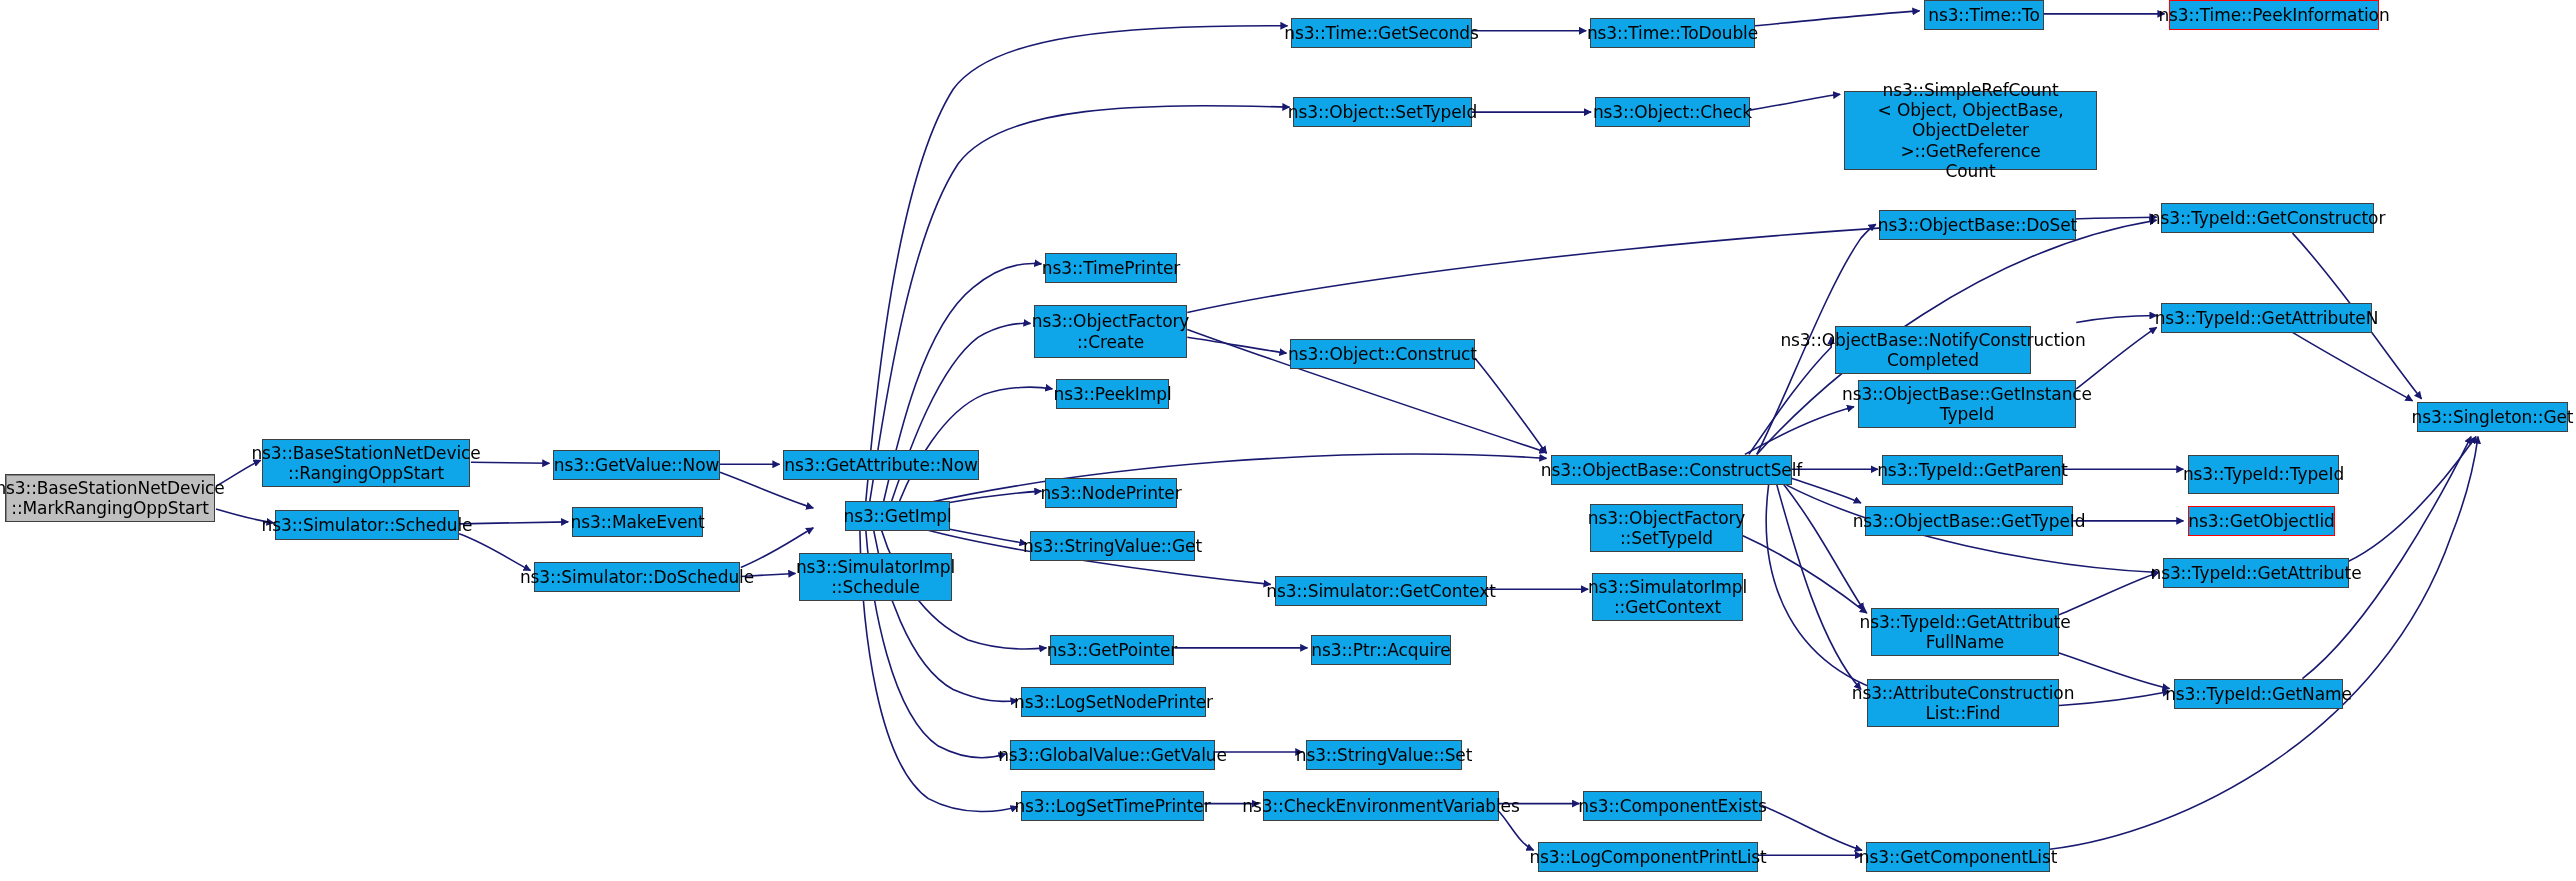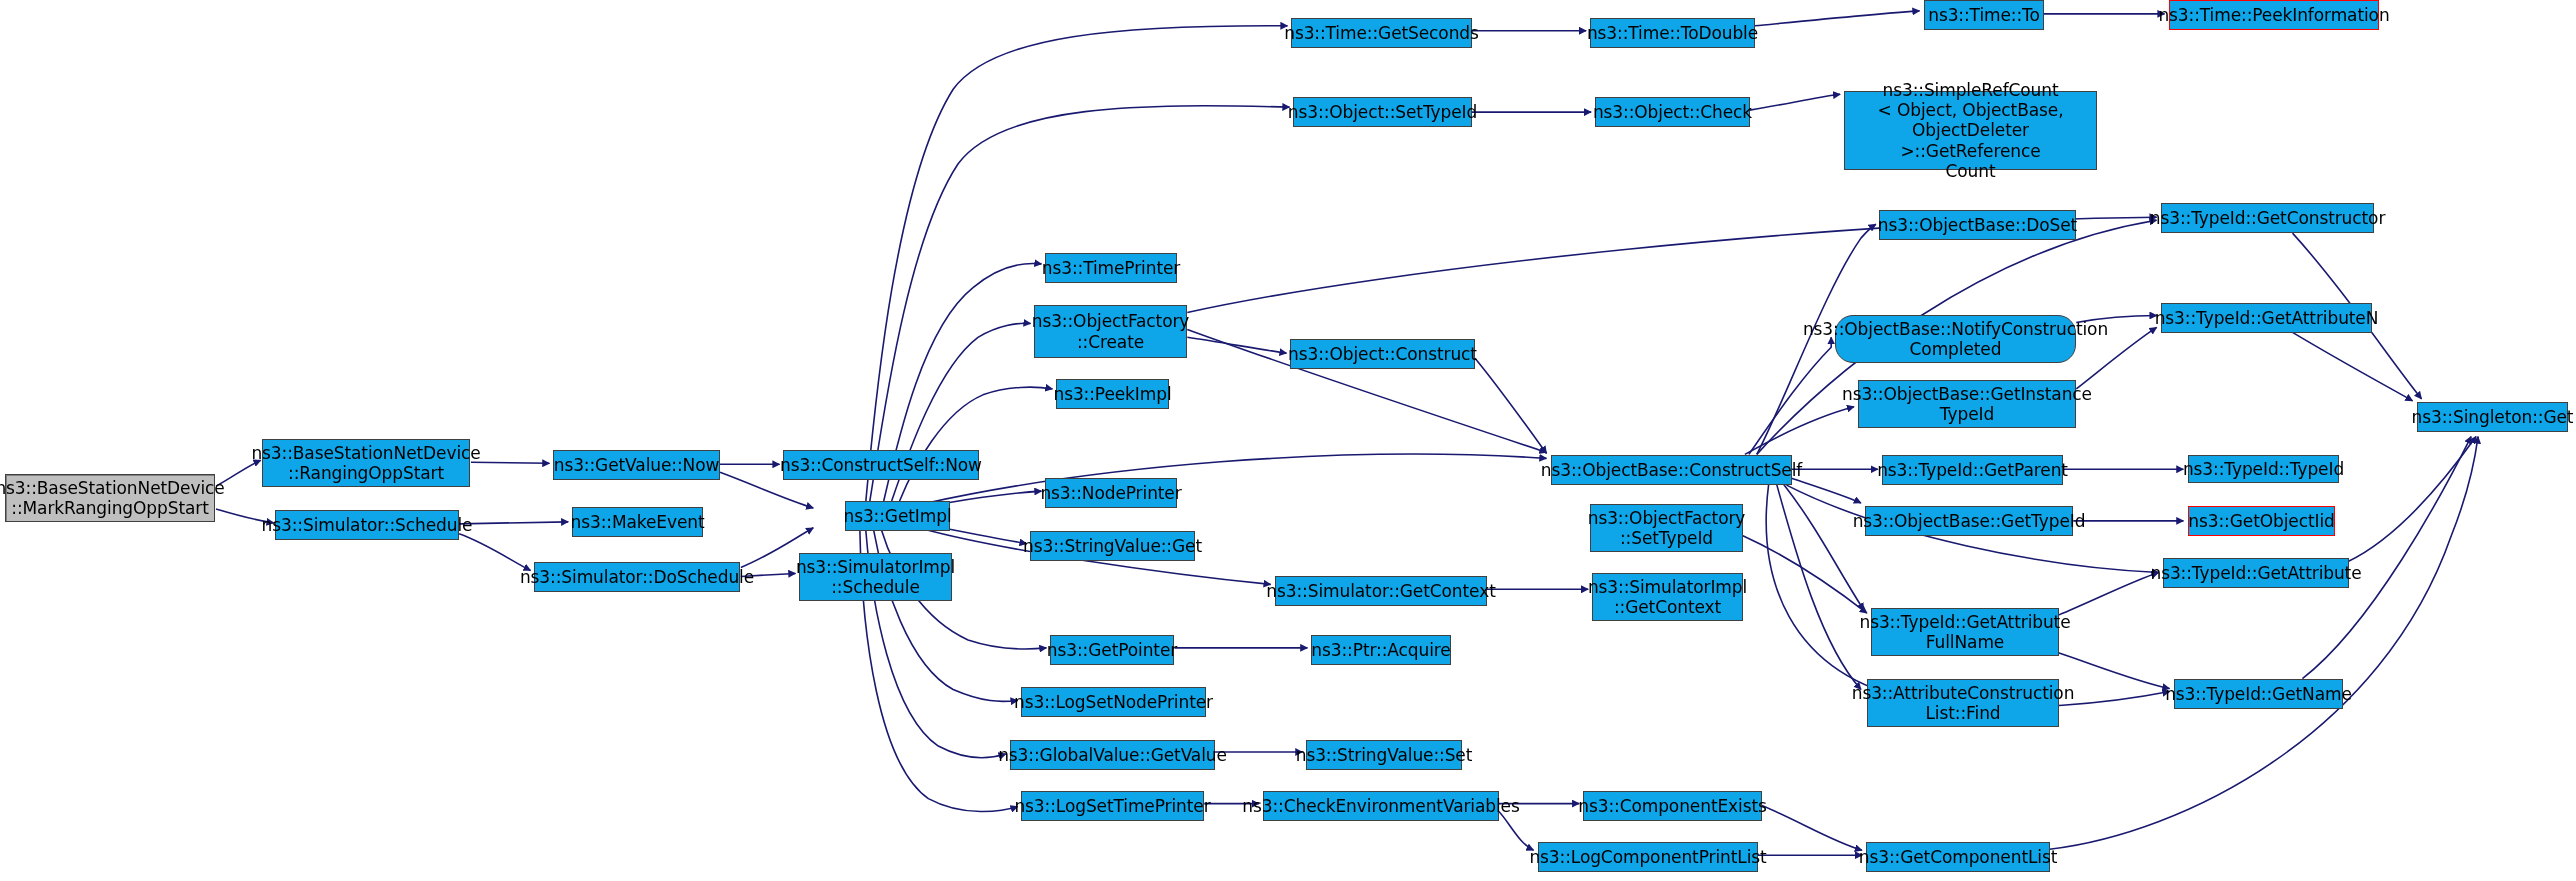--- a/index.html
+++ b/index.html
@@ -130,21 +130,21 @@
   </svg>
   <div id="node-layer">
       <div class="node root" style="left: 5px; top: 474px; width: 210px; height: 48px;">ns3::BaseStationNetDevice
 ::MarkRangingOppStart</div>
       <div class="node shadowed" style="left: 262px; top: 439px; width: 208px; height: 48px;">ns3::BaseStationNetDevice
 ::RangingOppStart</div>
       <div class="node shadowed" style="left: 275px; top: 510px; width: 184px; height: 30px;">ns3::Simulator::Schedule</div>
       <div class="node shadowed" style="left: 553px; top: 450px; width: 167px; height: 30px;">ns3::GetValue::Now</div>
       <div class="node shadowed" style="left: 572px; top: 507px; width: 131px; height: 30px;">ns3::MakeEvent</div>
       <div class="node shadowed" style="left: 534px; top: 562px; width: 206px; height: 30px;">ns3::Simulator::DoSchedule</div>
-      <div class="node shadowed" style="left: 783px; top: 450px; width: 196px; height: 30px;">ns3::ConstructSelf::Now</div>
+      <div class="node shadowed" style="left: 783px; top: 450px; width: 196px; height: 30px;">ns3::GetAttribute::Now</div>
       <div class="node shadowed" style="left: 799px; top: 553px; width: 153px; height: 48px;">ns3::SimulatorImpl
 ::Schedule</div>
       <div class="node shadowed" style="left: 817px; top: 501px; width: 105px; height: 30px; margin-left: 28px;">ns3::GetImpl</div>
       <div class="node shadowed" style="left: 1045px; top: 253px; width: 132px; height: 30px;">ns3::TimePrinter</div>
       <div class="node shadowed" style="left: 1034px; top: 305px; width: 153px; height: 53px;">ns3::ObjectFactory
 ::Create</div>
       <div class="node shadowed" style="left: 1056px; top: 379px; width: 113px; height: 30px;">ns3::PeekImpl</div>
       <div class="node shadowed" style="left: 1045px; top: 478px; width: 132px; height: 30px;">ns3::NodePrinter</div>
       <div class="node shadowed" style="left: 1030px; top: 531px; width: 165px; height: 30px;">ns3::StringValue::Get</div>
       <div class="node shadowed" style="left: 1050px; top: 635px; width: 124px; height: 30px;">ns3::GetPointer</div>
@@ -154,21 +154,21 @@
       <div class="node shadowed" style="left: 1291px; top: 18px; width: 181px; height: 30px;">ns3::Time::GetSeconds</div>
       <div class="node shadowed" style="left: 1293px; top: 97px; width: 179px; height: 30px;">ns3::Object::SetTypeId</div>
       <div class="node shadowed" style="left: 1290px; top: 339px; width: 185px; height: 30px;">ns3::Object::Construct</div>
       <div class="node shadowed" style="left: 1275px; top: 576px; width: 212px; height: 30px;">ns3::Simulator::GetContext</div>
       <div class="node shadowed" style="left: 1311px; top: 635px; width: 140px; height: 30px;">ns3::Ptr::Acquire</div>
       <div class="node shadowed" style="left: 1306px; top: 740px; width: 156px; height: 30px;">ns3::StringValue::Set</div>
       <div class="node shadowed" style="left: 1263px; top: 791px; width: 236px; height: 30px;">ns3::CheckEnvironmentVariables</div>
       <div class="node shadowed" style="left: 1590px; top: 18px; width: 165px; height: 30px;">ns3::Time::ToDouble</div>
       <div class="node shadowed" style="left: 1595px; top: 97px; width: 155px; height: 30px;">ns3::Object::Check</div>
       <div class="node shadowed" style="left: 1879px; top: 210px; width: 197px; height: 30px;">ns3::ObjectBase::DoSet</div>
-      <div class="node shadowed" style="left: 1835px; top: 315px; width: 241px; height: 48px; border-radius: 18px;">ns3::ObjectBase::NotifyConstruction
+      <div class="node shadowed" style="left: 1835px; top: 326px; width: 196px; height: 48px;">ns3::ObjectBase::NotifyConstruction
 Completed</div>
       <div class="node shadowed" style="left: 1858px; top: 380px; width: 218px; height: 48px;">ns3::ObjectBase::GetInstance
 TypeId</div>
       <div class="node shadowed" style="left: 1551px; top: 455px; width: 241px; height: 30px;">ns3::ObjectBase::ConstructSelf</div>
       <div class="node shadowed" style="left: 1590px; top: 504px; width: 153px; height: 48px;">ns3::ObjectFactory
 ::SetTypeId</div>
       <div class="node shadowed" style="left: 1592px; top: 573px; width: 151px; height: 48px;">ns3::SimulatorImpl
 ::GetContext</div>
       <div class="node shadowed" style="left: 1882px; top: 455px; width: 181px; height: 30px;">ns3::TypeId::GetParent</div>
       <div class="node shadowed" style="left: 1865px; top: 506px; width: 208px; height: 30px;">ns3::ObjectBase::GetTypeId</div>
@@ -179,21 +179,21 @@
       <div class="node shadowed" style="left: 1583px; top: 791px; width: 179px; height: 30px;">ns3::ComponentExists</div>
       <div class="node shadowed" style="left: 1538px; top: 842px; width: 220px; height: 30px;">ns3::LogComponentPrintList</div>
       <div class="node shadowed" style="left: 1924px; top: 0px; width: 120px; height: 30px;">ns3::Time::To</div>
       <div class="node shadowed" style="left: 1844px; top: 55px; width: 253px; height: 79px; margin-top: 36px;">ns3::SimpleRefCount
 &lt; Object, ObjectBase,
  ObjectDeleter &gt;::GetReference
 Count</div>
       <div class="node missing" style="left: 2169px; top: 0px; width: 210px; height: 30px;">ns3::Time::PeekInformation</div>
       <div class="node shadowed" style="left: 2161px; top: 203px; width: 213px; height: 30px;">ns3::TypeId::GetConstructor</div>
       <div class="node shadowed" style="left: 2161px; top: 303px; width: 211px; height: 30px;">ns3::TypeId::GetAttributeN</div>
-      <div class="node shadowed" style="left: 2188px; top: 455px; width: 151px; height: 28px;">ns3::TypeId::TypeId</div>
+      <div class="node shadowed" style="left: 2188px; top: 455px; width: 151px; height: 39px;">ns3::TypeId::TypeId</div>
       <div class="node missing" style="left: 2188px; top: 506px; width: 147px; height: 30px;">ns3::GetObjectIid</div>
       <div class="node shadowed" style="left: 2163px; top: 558px; width: 186px; height: 30px;">ns3::TypeId::GetAttribute</div>
       <div class="node shadowed" style="left: 2174px; top: 679px; width: 169px; height: 30px;">ns3::TypeId::GetName</div>
       <div class="node shadowed" style="left: 2417px; top: 402px; width: 151px; height: 30px;">ns3::Singleton::Get</div>
       <div class="node shadowed" style="left: 1866px; top: 842px; width: 184px; height: 30px;">ns3::GetComponentList</div>
     </div>
 </div>
 
 
 </body></html>

